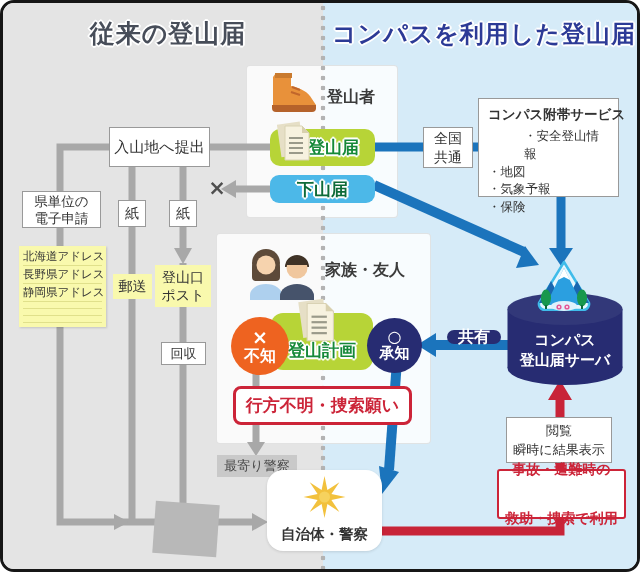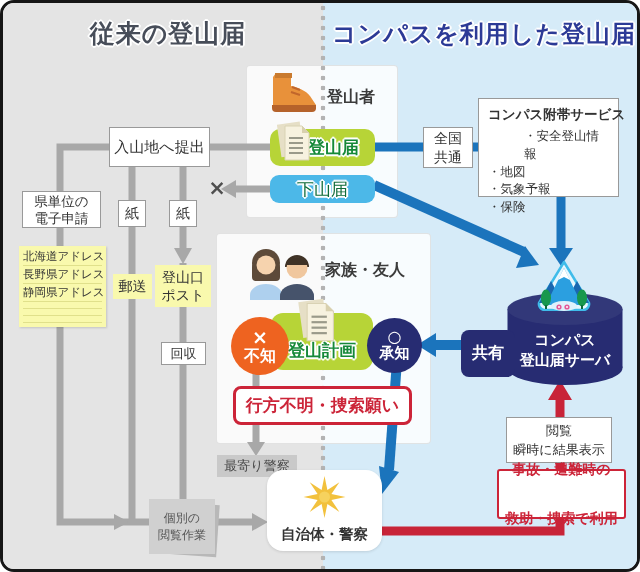--- a/index.html
+++ b/index.html
@@ -93,21 +93,21 @@
     <path d="M8,6 h17 l7,7 v27 H8 Z" fill="#f7f2df" stroke="#d9d2b4"></path>
     <path d="M25,6 l7,7 h-7 Z" fill="#d8d0ae"></path>
     <g fill="#9a9a8a">
         <rect x="12" y="17" width="14" height="2"></rect>
         <rect x="12" y="22" width="14" height="2"></rect>
         <rect x="12" y="27" width="14" height="2"></rect>
         <rect x="12" y="32" width="14" height="2"></rect>
       </g>
   </svg>
   <div class="abs lvl stack" style="left:267px;top:172px;width:105px;height:28px;background:#4cb8e8;border-radius:9px;">
-    <span class="ow" style="color:#0e6b39;font-weight:normal;font-size:17px;">下山届</span>
+    <span class="ow" style="color:#0e6b39;font-weight:bold;font-size:17px;">下山届</span>
   </div>
 
   <div class="abs lvl wbox" style="left:106px;top:124px;width:101px;height:40px;font-size:15px;">入山地へ提出</div>
   <div class="abs lvl wbox stack" style="left:19px;top:188px;width:79px;height:37px;font-size:13.5px;line-height:1.25;">
     <span>県単位の</span>
     <span>電子申請</span>
   </div>
   <div class="abs lvl wbox" style="left:115px;top:197px;width:28px;height:27px;font-size:14px;">紙</div>
   <div class="abs lvl wbox" style="left:166px;top:197px;width:28px;height:27px;font-size:14px;">紙</div>
   <div class="abs lvl" style="left:16px;top:243px;width:87px;height:81px;background:#f9f9ad;padding:2px 4px 13px 4px;box-shadow:1px 1px 2px rgba(0,0,0,0.15);">
@@ -119,24 +119,20 @@
     <div class="rule"></div>
   </div>
   <div class="abs lvl ybox" style="left:110px;top:271px;width:39px;height:25px;font-size:14px;">郵送</div>
   <div class="abs lvl ybox" style="left:152px;top:262px;width:56px;height:42px;font-size:14px;line-height:1.3;">
     <span>登山口</span>
     <span>ポスト</span>
   </div>
   <div class="abs lvl wbox" style="left:158px;top:339px;width:45px;height:23px;font-size:13px;">回収</div>
   <div class="abs lvl" style="left:202px;top:173px;width:24px;height:24px;font-size:21px;font-weight:bold;color:#4f4f4f;text-align:center;">×</div>
   <div class="abs lvl" style="left:151px;top:500px;width:64px;height:52px;background:#b8b8b8;transform:rotate(4deg);"></div>
-  <div class="abs lvl stack" style="left:146px;top:496px;width:66px;height:55px;background:#d0d0d0;font-size:12px;color:#555;line-height:1.35;">
-    <span>個別の</span>
-    <span>閲覧作業</span>
-  </div>
 
   <svg class="abs lvl" style="left:240px;top:243px;" width="78" height="54" viewBox="0 0 78 54">
     <circle cx="23" cy="17" r="14" fill="#5d4a39"></circle>
     <rect x="9" y="17" width="28" height="18" rx="4" fill="#5d4a39"></rect>
     <circle cx="23" cy="19" r="9.5" fill="#f6d3ae"></circle>
     <path d="M7,54 v-5 a16,11 0 0 1 32,0 v5 Z" fill="#aed0ee"></path>
     <path d="M42,21 a12,12 0 0 1 24,0 Z" fill="#3f3226"></path>
     <circle cx="54" cy="22" r="10.5" fill="#f0c79e"></circle>
     <path d="M43,19 a11,8 0 0 1 22,0 Z" fill="#3f3226"></path>
     <path d="M37,54 v-4 a17,12 0 0 1 34,0 v4 Z" fill="#46536b"></path>
@@ -205,21 +201,21 @@
     <rect x="48" y="44" width="2" height="4" fill="#0e6b39"></rect>
     <circle cx="26" cy="46" r="2.6" fill="#e25a98"></circle>
       <circle cx="34" cy="46" r="2.6" fill="#e25a98"></circle>
     <circle cx="26" cy="46" r="1" fill="#fff"></circle>
       <circle cx="34" cy="46" r="1" fill="#fff"></circle>
   </svg>
   <div class="abs lvl stack" style="left:504px;top:325px;width:116px;height:44px;color:#fff;font-weight:bold;font-size:15px;line-height:1.35;">
     <span>コンパス</span>
     <span>登山届サーバ</span>
   </div>
-  <div class="abs lvl stack navy" style="left:444px;top:327px;width:54px;height:47px;border-radius:8px;color:#fff;font-weight:bold;font-size:16px;margin-left:14px;">共有</div>
+  <div class="abs lvl stack navy" style="left:444px;top:327px;width:54px;height:14px;border-radius:8px;color:#fff;font-weight:bold;font-size:16px;">共有</div>
 
   <div class="abs lvl wbox stack" style="left:503px;top:414px;width:106px;height:46px;font-size:13px;line-height:1.5;">
     <span>閲覧</span>
     <span>瞬時に結果表示</span>
   </div>
   <div class="abs lvl redbox" style="left:494px;top:466px;width:129px;height:50px;border-width:2px;border-radius:3px;font-size:14px;line-height:1.5;gap:28px;">
     <span>事故・遭難時の</span>
     <span>救助・捜索で利用</span>
   </div>
 </div>

